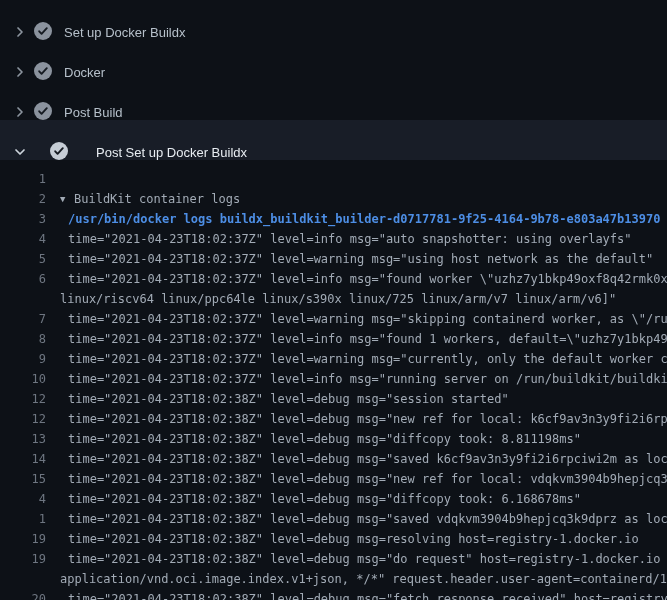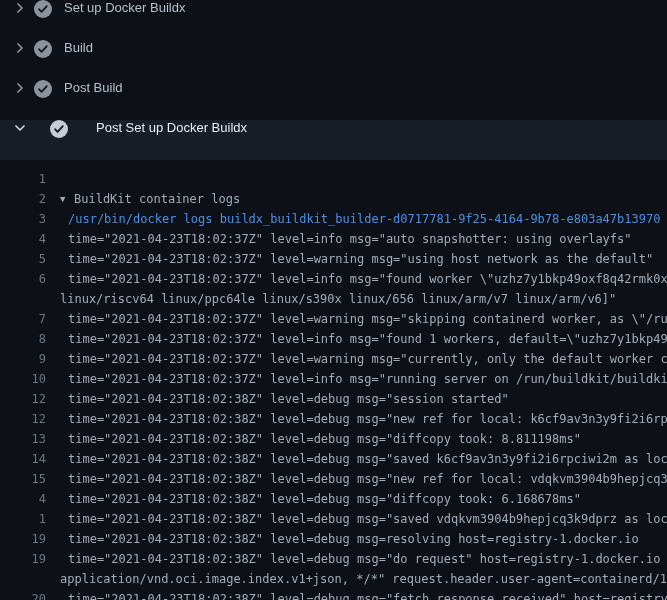--- a/index.html
+++ b/index.html
@@ -13,21 +13,21 @@
     overflow: hidden;
     font-family: "Liberation Sans", sans-serif;
   }
   .app { width: 667px; height: 600px; overflow: hidden; }
 
   
   .steps { }
   .step {
     height: 40px;
     display: flex;
-    align-items: flex-start;
+    align-items: flex-end;
     padding-left: 12px;
     cursor: pointer;
     box-sizing: border-box;
   }
   .step.expanded { background: var(--rowbg, #181d27); gap: 16px; }
   .chev {
     width: 16px; height: 16px;
     display: inline-flex; align-items: center; justify-content: center;
     color: #8b949e;
     flex: 0 0 16px;
@@ -66,21 +66,21 @@
   }
   .lnum {
     flex: 0 0 46px;
     text-align: right;
     color: var(--lineNum, #6e7681);
     cursor: pointer;
     user-select: none;
   }
   .ltext { padding-left: 14px; white-space: pre; }
   .lrow.indent .ltext { padding-left: 22px; }
-  .lrow.cmd .ltext { color: var(--cmd, #4d8ee5); }
+  .lrow.cmd .ltext { color: var(--cmd, #4d8ee5); font-weight: bold; }
   .lrow.group .ltext { cursor: pointer; }
   .tri {
     font-size: 9px;
     display: inline-block;
     width: 14px;
     vertical-align: 1px;
   }
 </style>
 </head>
 <body>
@@ -104,21 +104,21 @@
     <span class="chev">
           <svg width="16" height="16" viewBox="0 0 16 16">
             <path d="M6 4l4 4-4 4" fill="none" stroke="currentColor" stroke-width="1.7" stroke-linecap="round" stroke-linejoin="round"></path>
           </svg>
         </span>
     <span class="check">
       <svg width="18" height="18" viewBox="0 0 18 18">
         <path d="M5.2 9.3l2.4 2.5 5.2-5.6" fill="none" stroke="currentColor" stroke-width="1.9" stroke-linecap="round" stroke-linejoin="round"></path>
       </svg>
     </span>
-    <span class="slabel">Build</span>
+    <span class="slabel">Docker</span>
   </div>
       <div class="step">
     <span class="chev">
           <svg width="16" height="16" viewBox="0 0 16 16">
             <path d="M6 4l4 4-4 4" fill="none" stroke="currentColor" stroke-width="1.7" stroke-linecap="round" stroke-linejoin="round"></path>
           </svg>
         </span>
     <span class="check">
       <svg width="18" height="18" viewBox="0 0 18 18">
         <path d="M5.2 9.3l2.4 2.5 5.2-5.6" fill="none" stroke="currentColor" stroke-width="1.9" stroke-linecap="round" stroke-linejoin="round"></path>
@@ -159,21 +159,21 @@
       <div class="lrow indent">
     <span class="lnum">5</span>
     <span class="ltext">time="2021-04-23T18:02:37Z" level=warning msg="using host network as the default"</span>
   </div>
       <div class="lrow indent">
     <span class="lnum">6</span>
     <span class="ltext">time="2021-04-23T18:02:37Z" level=info msg="found worker \"uzhz7y1bkp49oxf8q42rmk0xjd\" platforms=[linux/amd64</span>
   </div>
       <div class="lrow wrap">
     <span class="lnum"></span>
-    <span class="ltext">linux/riscv64 linux/ppc64le linux/s390x linux/656 linux/arm/v7 linux/arm/v6]"</span>
+    <span class="ltext">linux/riscv64 linux/ppc64le linux/s390x linux/725 linux/arm/v7 linux/arm/v6]"</span>
   </div>
       <div class="lrow indent">
     <span class="lnum">7</span>
     <span class="ltext">time="2021-04-23T18:02:37Z" level=warning msg="skipping containerd worker, as \"/run/containerd/containerd.sock\"</span>
   </div>
       <div class="lrow indent">
     <span class="lnum">8</span>
     <span class="ltext">time="2021-04-23T18:02:37Z" level=info msg="found 1 workers, default=\"uzhz7y1bkp49oxf8q42rmk0xjd\""</span>
   </div>
       <div class="lrow indent">

